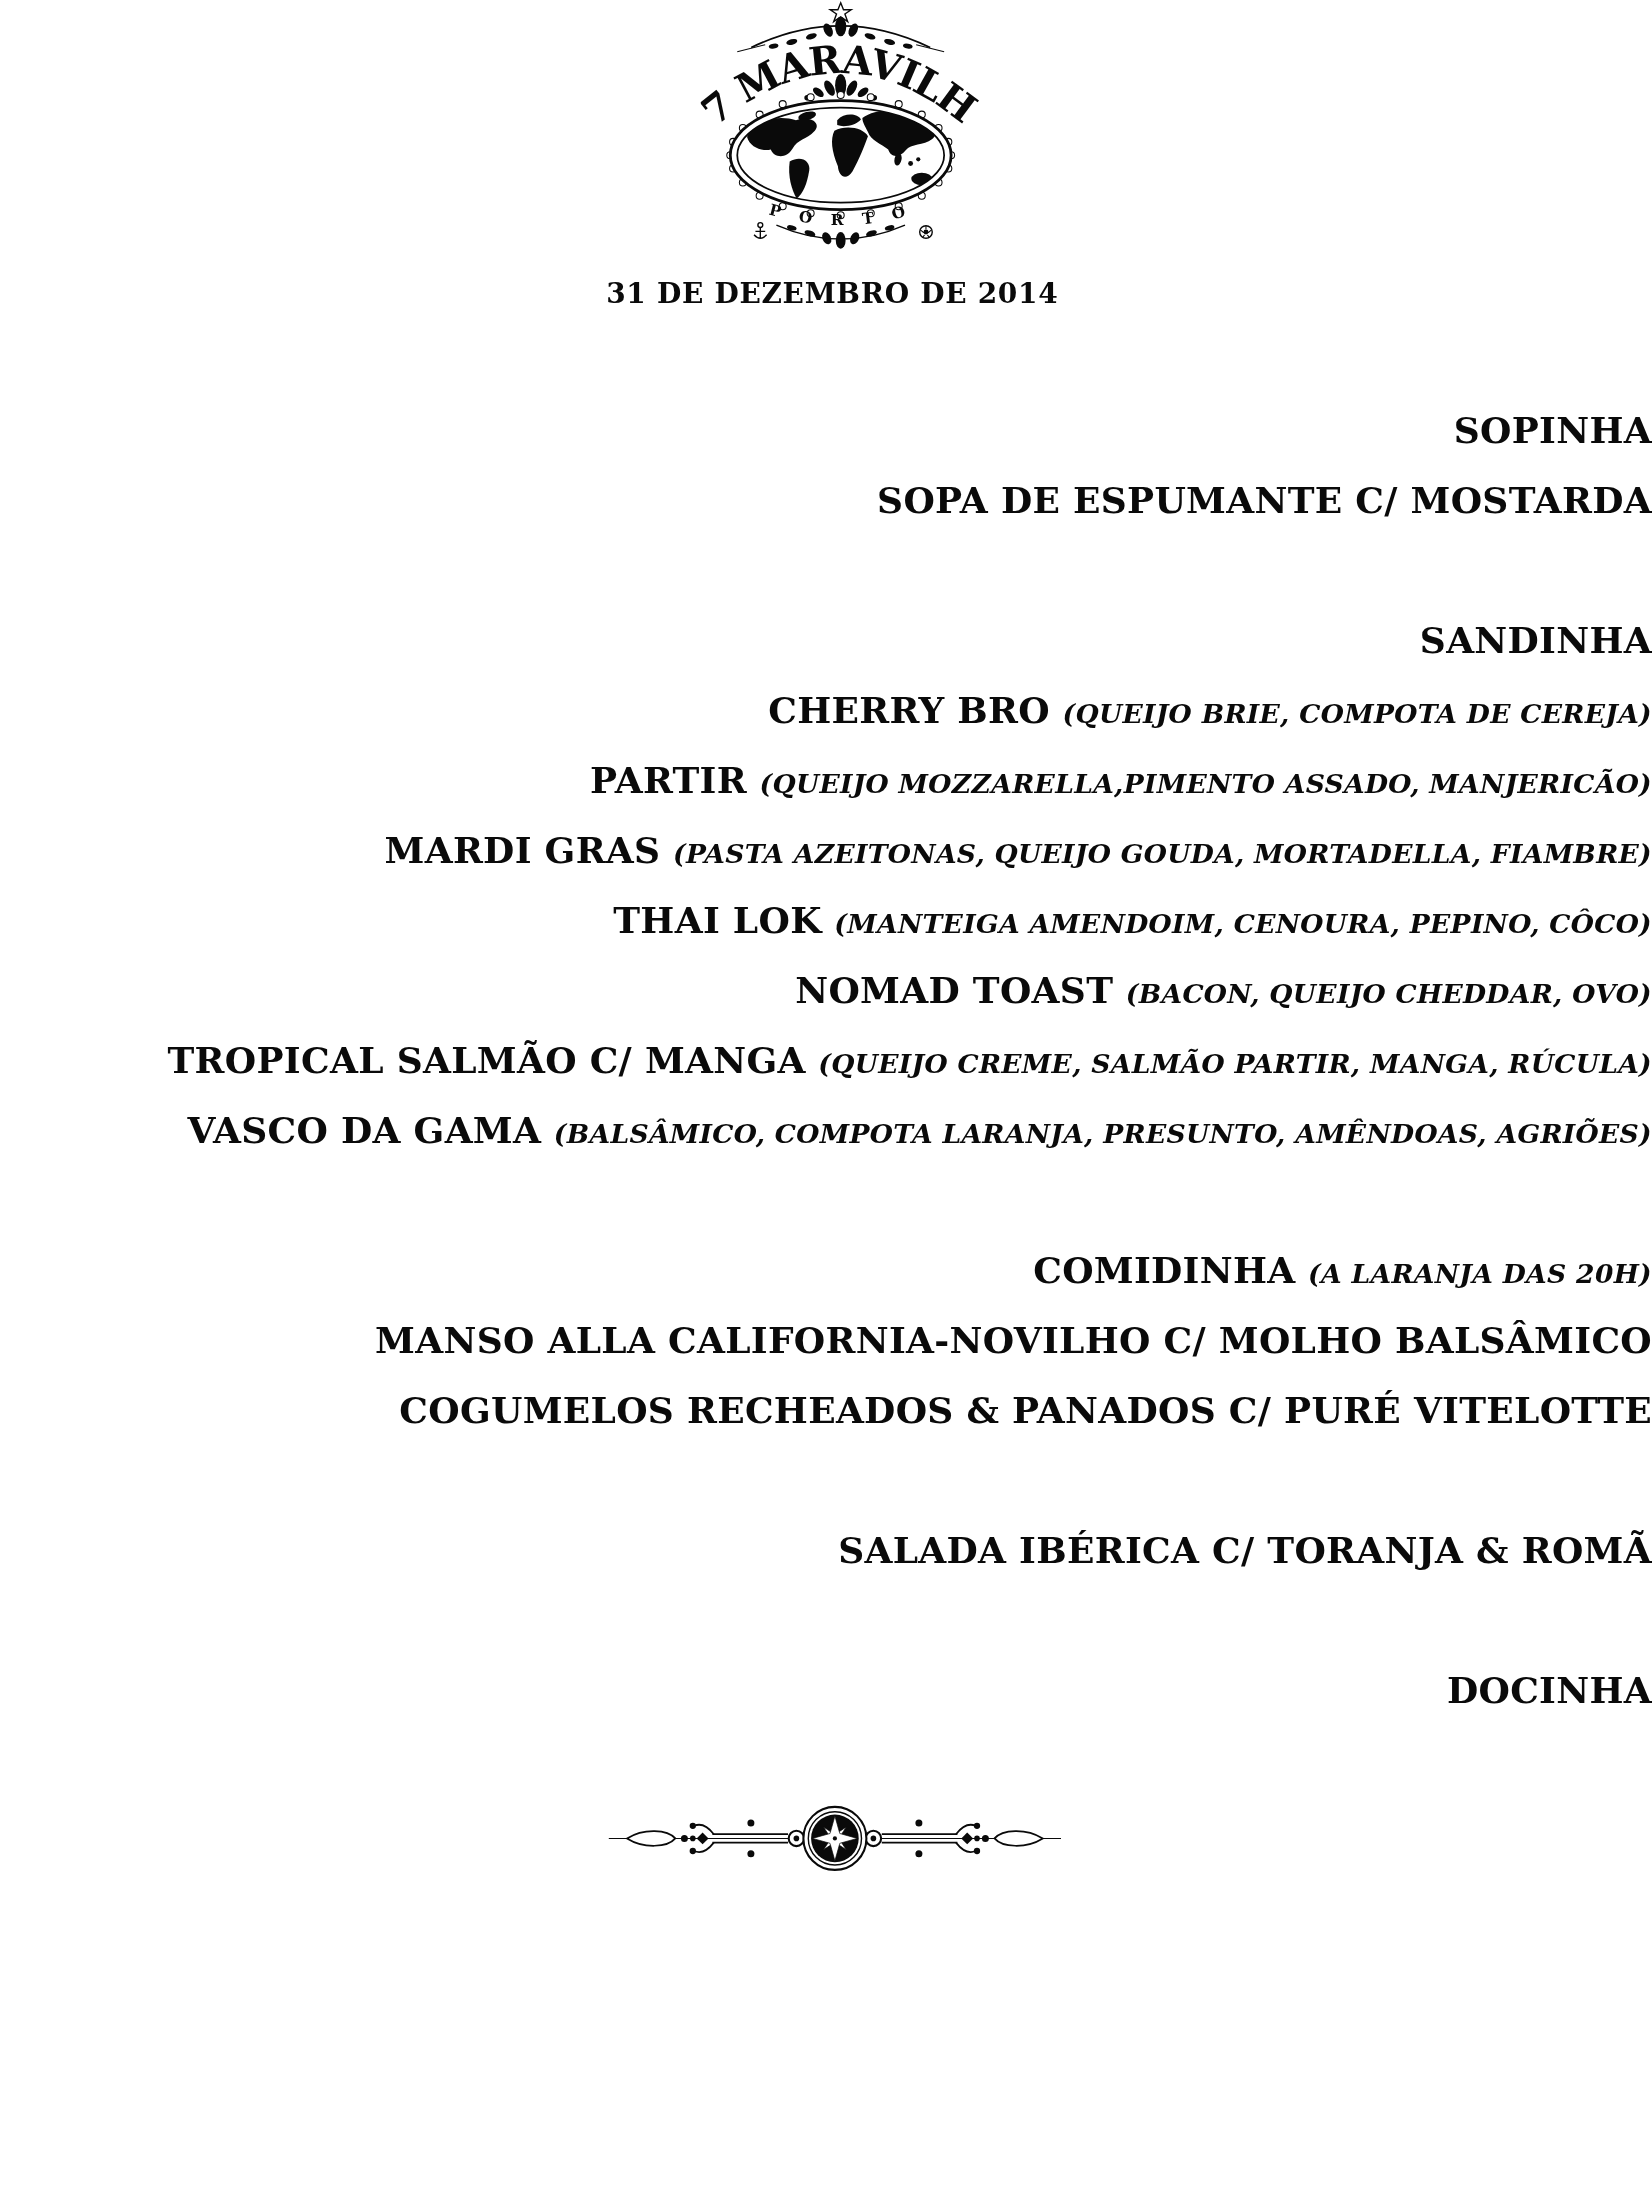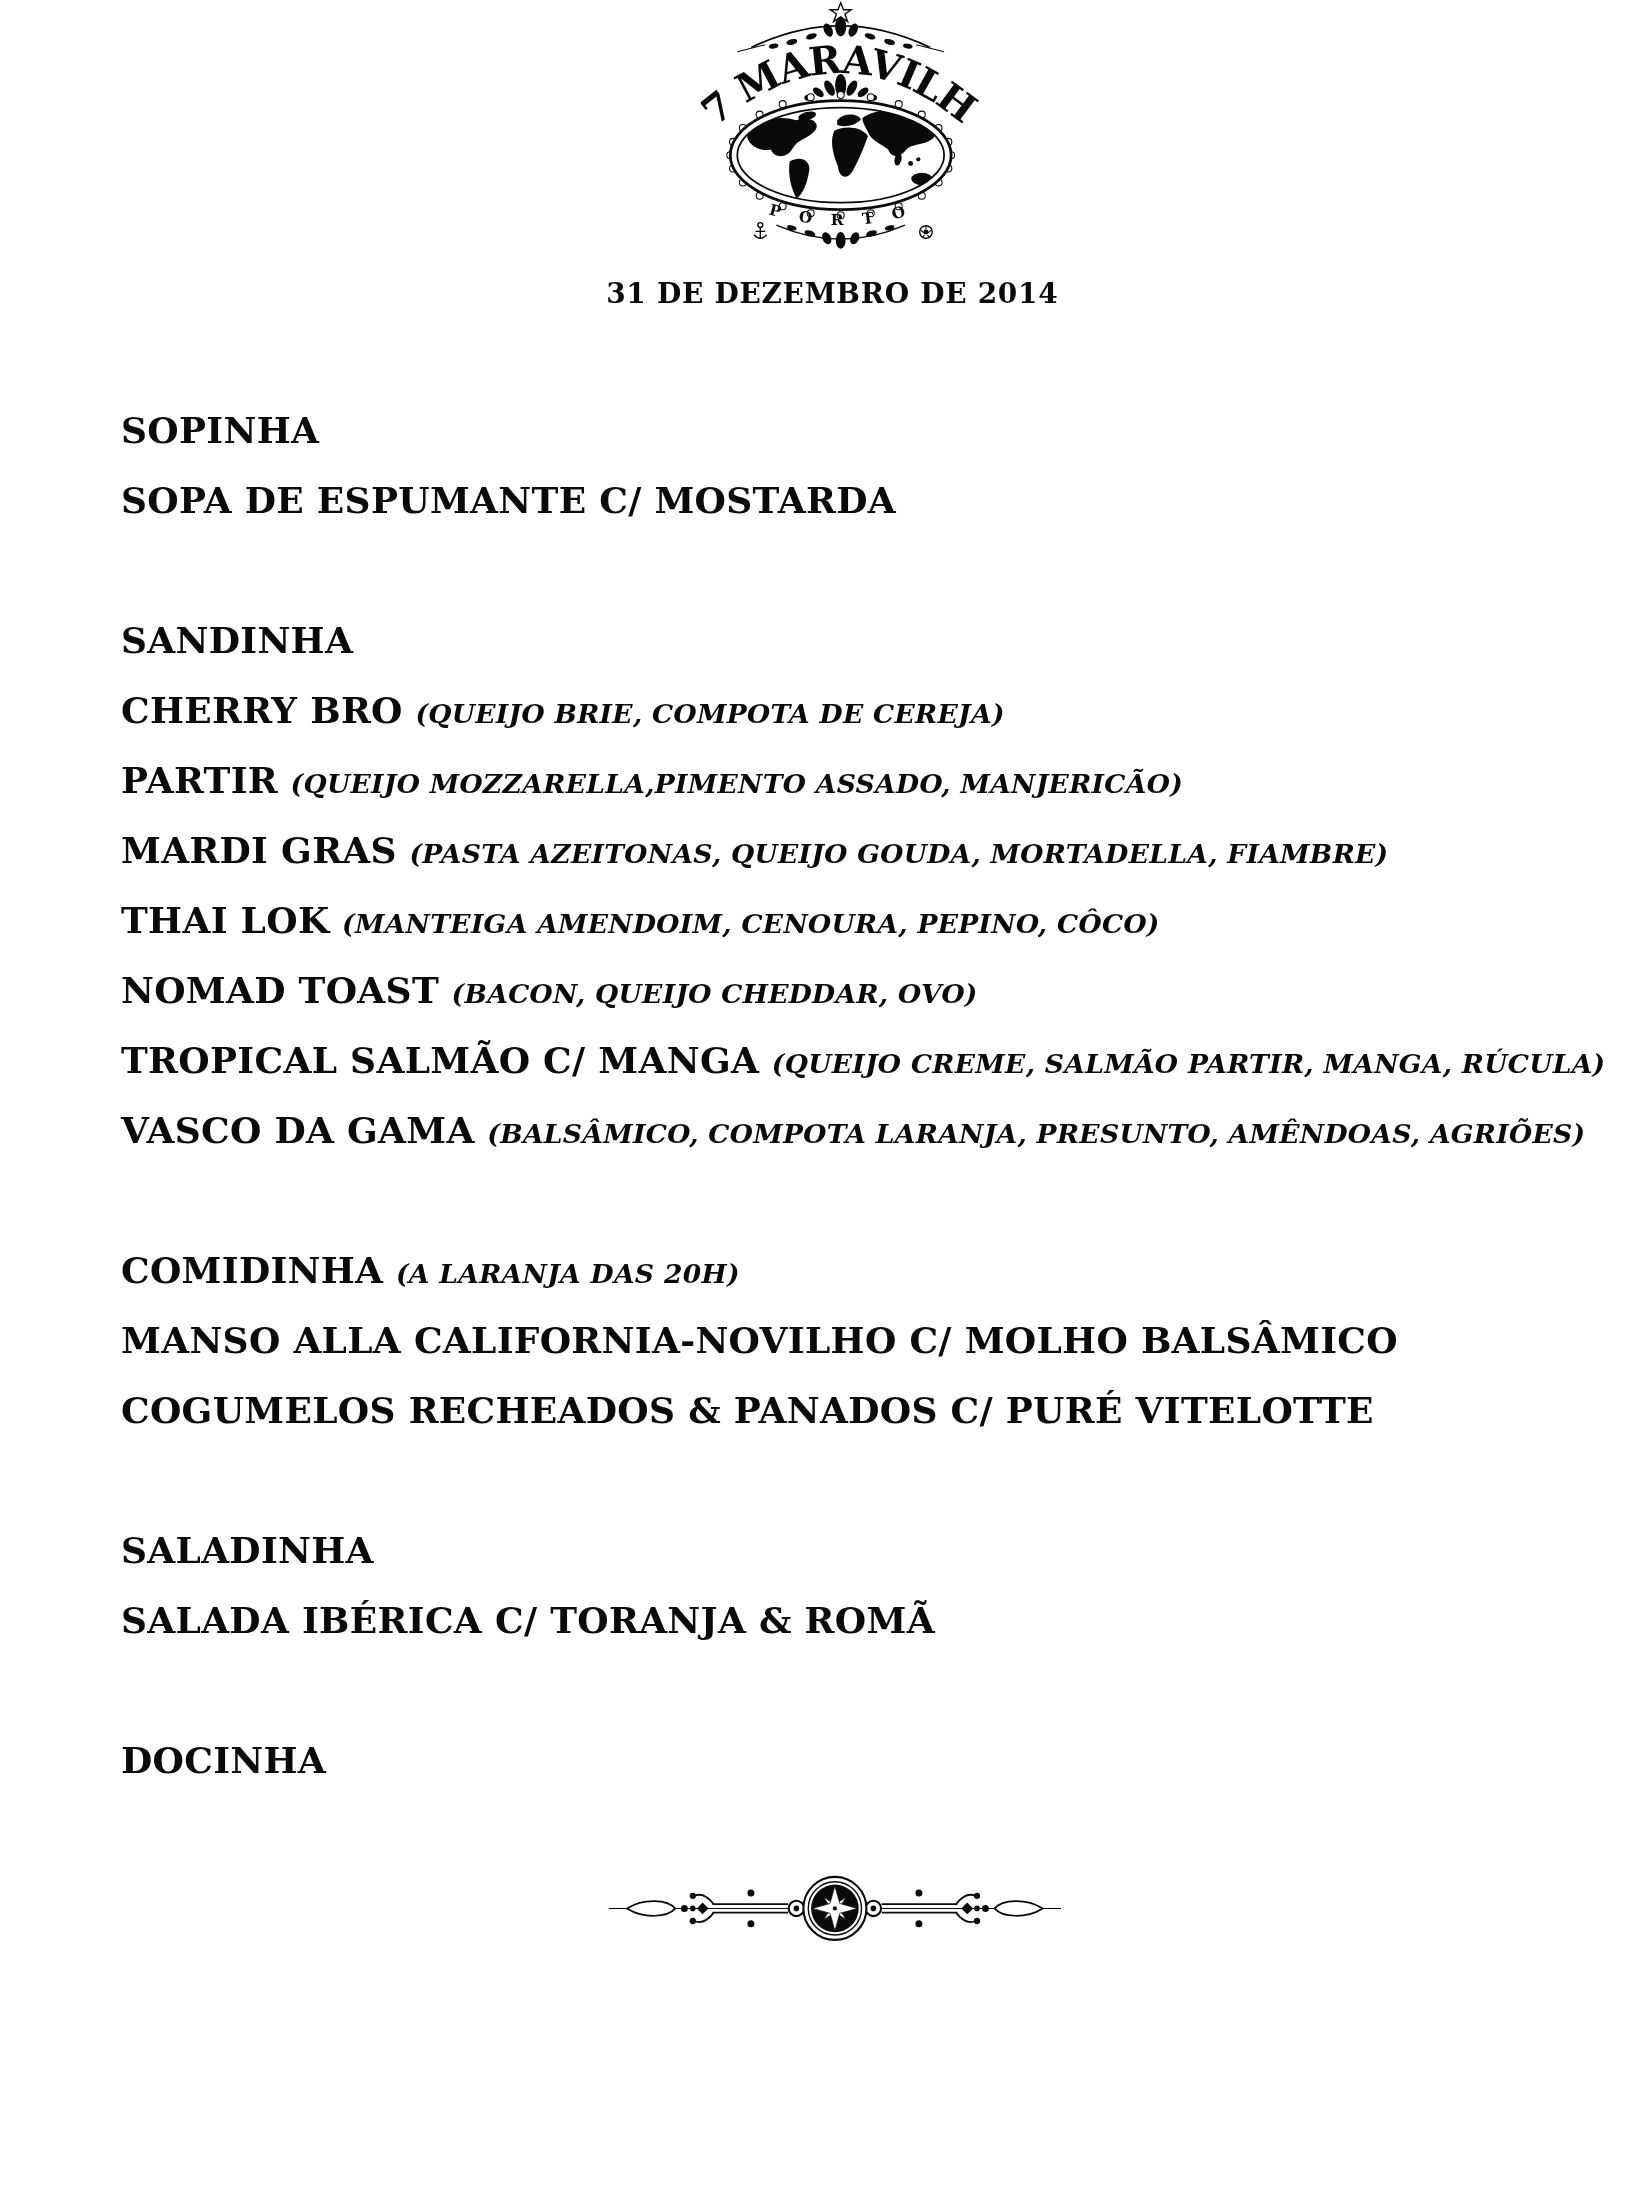--- a/index.html
+++ b/index.html
@@ -7,21 +7,21 @@
   body{
     width:1652px;height:2205px;background:#ffffff;color:#0a0a0a;
     font-family:"DejaVu Serif","Liberation Serif",serif;font-weight:700;
     position:relative;overflow:hidden;
   }
   .logo-row{height:253px;display:flex;justify-content:center;transform:translateX(14.7px);}
   .date-row{margin-top:24px;text-align:center;transform:translateX(6.3px);}
   .date{font-size:28px;letter-spacing:0.7px;white-space:pre;}
   .menu{margin-left:121px;margin-top:85px;}
   .section + .section{margin-top:70px;}
-  .line{height:70px;line-height:70px;white-space:pre;}
+  .line{height:70px;line-height:70px;white-space:pre;text-align:right;}
   .nm{font-size:36px;letter-spacing:0.3px;white-space:pre;}
   .dt{font-size:26.6px;letter-spacing:0.3px;margin-left:12.6px;white-space:pre;font-style:italic;}
   .divider-row{margin-top:70px;display:flex;justify-content:center;transform:translateX(8.4px);}
   svg text{font-family:"DejaVu Serif","Liberation Serif",serif;font-weight:700;fill:#0a0a0a;}
 </style>
 </head>
 <body>
 
 <div class="logo-row">
   <svg width="280" height="253" viewBox="0 0 400 362">
@@ -168,21 +168,20 @@
     <div class="line"><span class="nm">VASCO DA GAMA</span><span class="dt">(BALSÂMICO, COMPOTA LARANJA, PRESUNTO, AMÊNDOAS, AGRIÕES)</span></div>
   </div>
 
   <div class="section">
     <div class="line"><span class="nm">COMIDINHA</span><span class="dt">(A LARANJA DAS 20H)</span></div>
     <div class="line"><span class="nm">MANSO ALLA CALIFORNIA-NOVILHO C/ MOLHO BALSÂMICO</span></div>
     <div class="line"><span class="nm">COGUMELOS RECHEADOS &amp; PANADOS C/ PURÉ VITELOTTE</span></div>
   </div>
 
   <div class="section">
-    <div class="line"><span class="nm">SALADINHA</span></div>
     <div class="line"><span class="nm">SALADA IBÉRICA C/ TORANJA &amp; ROMÃ</span></div>
   </div>
 
   <div class="section">
     <div class="line"><span class="nm">DOCINHA</span></div>
   </div>
 
 </div>
 
 <div class="divider-row">

